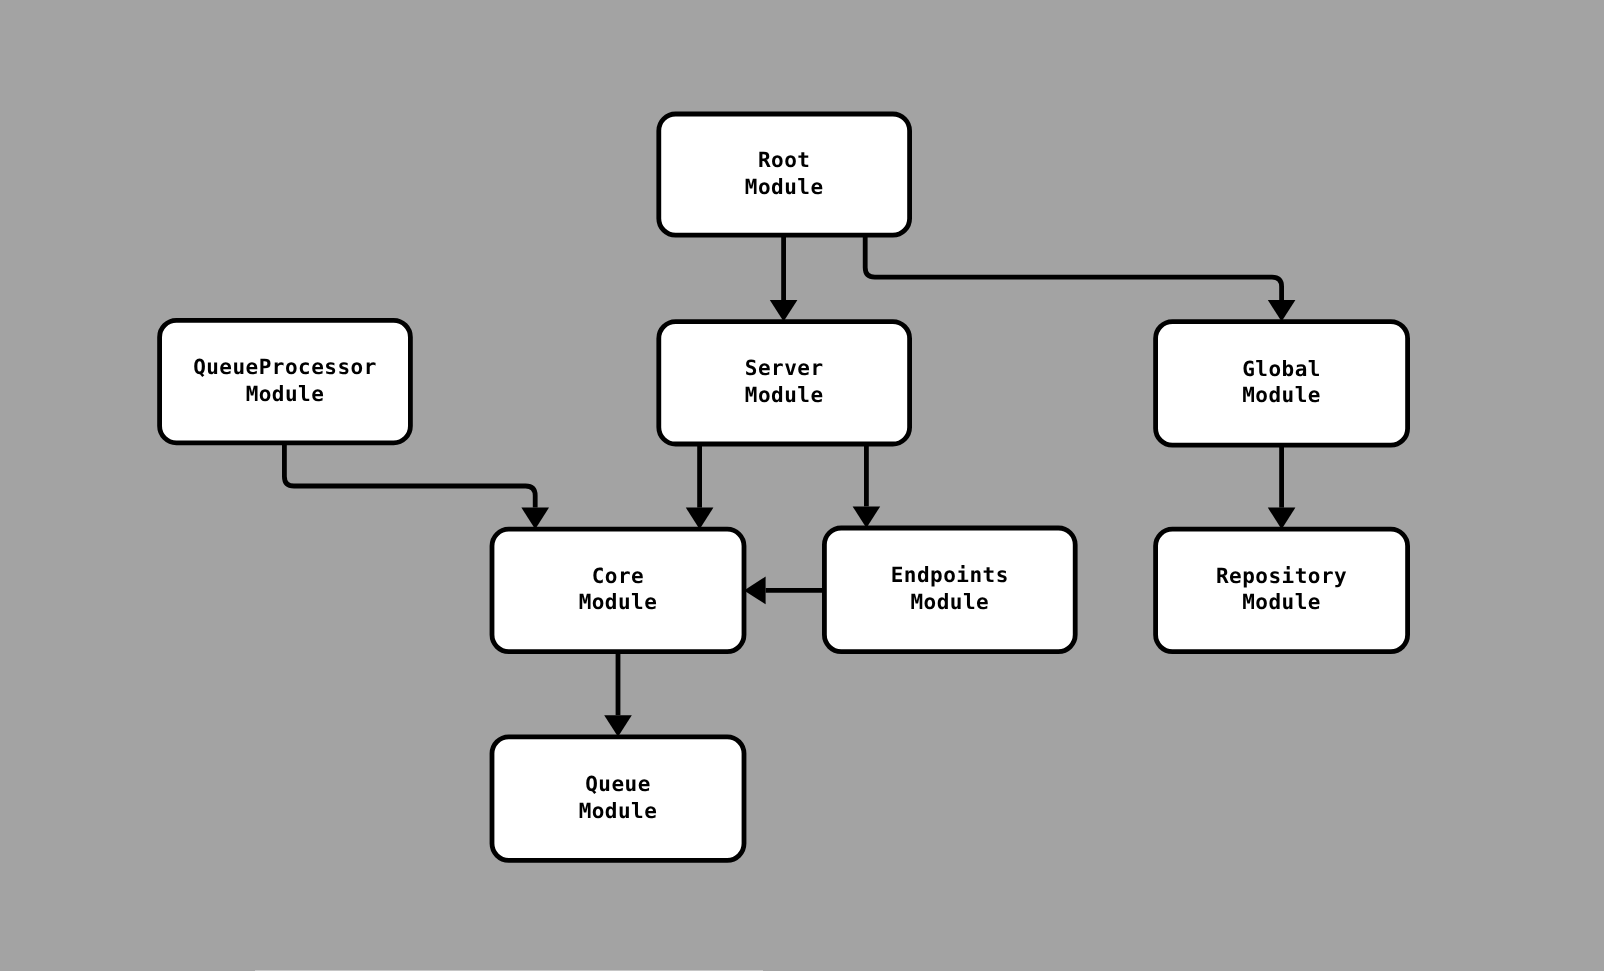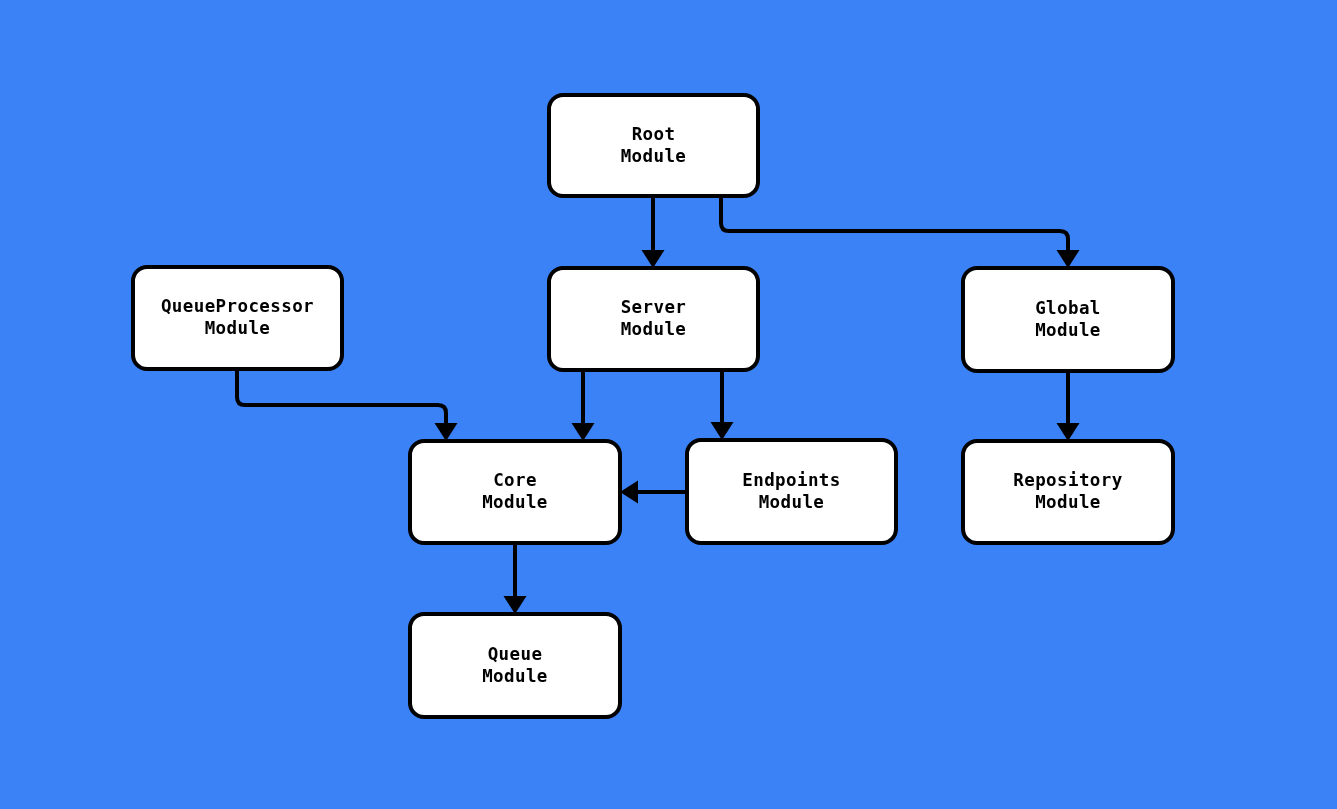--- a/index.html
+++ b/index.html
@@ -10,21 +10,21 @@
   body {
     width: 1337px;
     height: 809px;
     overflow: hidden;
     font-family: "DejaVu Sans Mono", "Liberation Mono", monospace;
   }
   #diagram-root {
     position: relative;
     width: 1337px;
     height: 809px;
-    background: #3b82f6;
+    background: #a3a3a3;
   }
   svg#diagram-canvas {
     position: absolute;
     top: 0;
     left: 0;
     width: 1337px;
     height: 809px;
     display: block;
   }
   .node-box {

